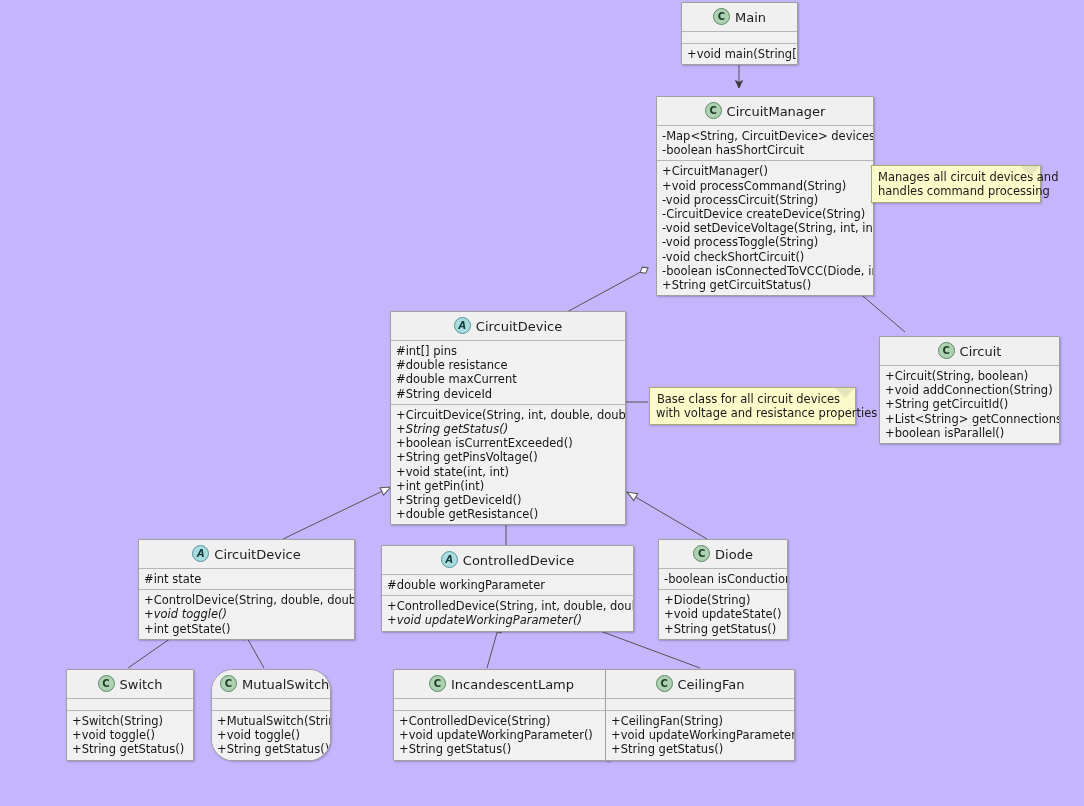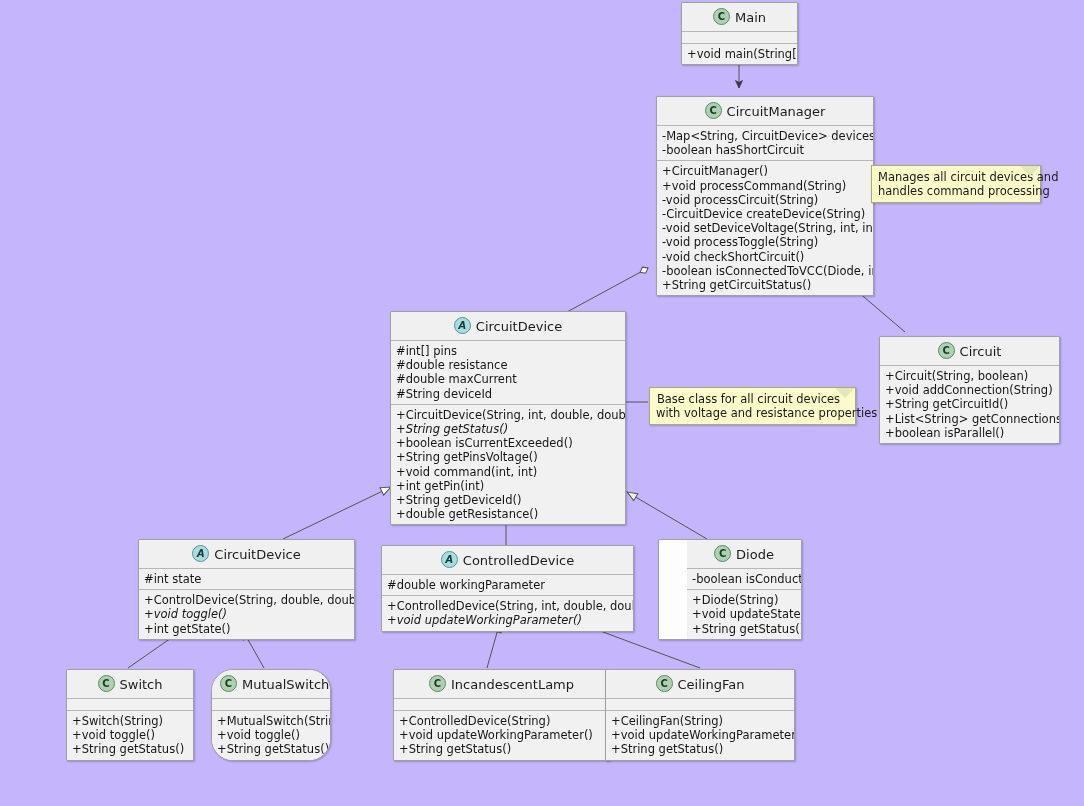--- a/index.html
+++ b/index.html
@@ -212,21 +212,21 @@
       <div class="uml-member">#int[] pins</div>
       <div class="uml-member">#double resistance</div>
       <div class="uml-member">#double maxCurrent</div>
       <div class="uml-member">#String deviceId</div>
     </div>
     <div class="uml-section">
       <div class="uml-member">+CircuitDevice(String, int, double, double)</div>
       <div class="uml-member abstract">+String getStatus()</div>
       <div class="uml-member">+boolean isCurrentExceeded()</div>
       <div class="uml-member">+String getPinsVoltage()</div>
-      <div class="uml-member">+void command(int, int)</div>
+      <div class="uml-member">+void state(int, int)</div>
       <div class="uml-member">+int getPin(int)</div>
       <div class="uml-member">+String getDeviceId()</div>
       <div class="uml-member">+double getResistance()</div>
     </div>
   </div>
 
   <div class="uml-class" style="left:879px; top:336px; width:181px;">
     <div class="uml-header">
       <span class="stereo-icon cls">C</span><span class="uml-title">Circuit</span>
     </div>
@@ -259,21 +259,21 @@
     </div>
     <div class="uml-section">
       <div class="uml-member">#double workingParameter</div>
     </div>
     <div class="uml-section">
       <div class="uml-member">+ControlledDevice(String, int, double, double)</div>
       <div class="uml-member abstract">+void updateWorkingParameter()</div>
     </div>
   </div>
 
-  <div class="uml-class" style="left:658px; top:539px; width:144px;padding-left:28px;">
+  <div class="uml-class" style="left:658px; top:539px; width:130px;">
     <div class="uml-header">
       <span class="stereo-icon cls">C</span><span class="uml-title">Diode</span>
     </div>
     <div class="uml-section">
       <div class="uml-member">-boolean isConduction</div>
     </div>
     <div class="uml-section">
       <div class="uml-member">+Diode(String)</div>
       <div class="uml-member">+void updateState()</div>
       <div class="uml-member">+String getStatus()</div>

